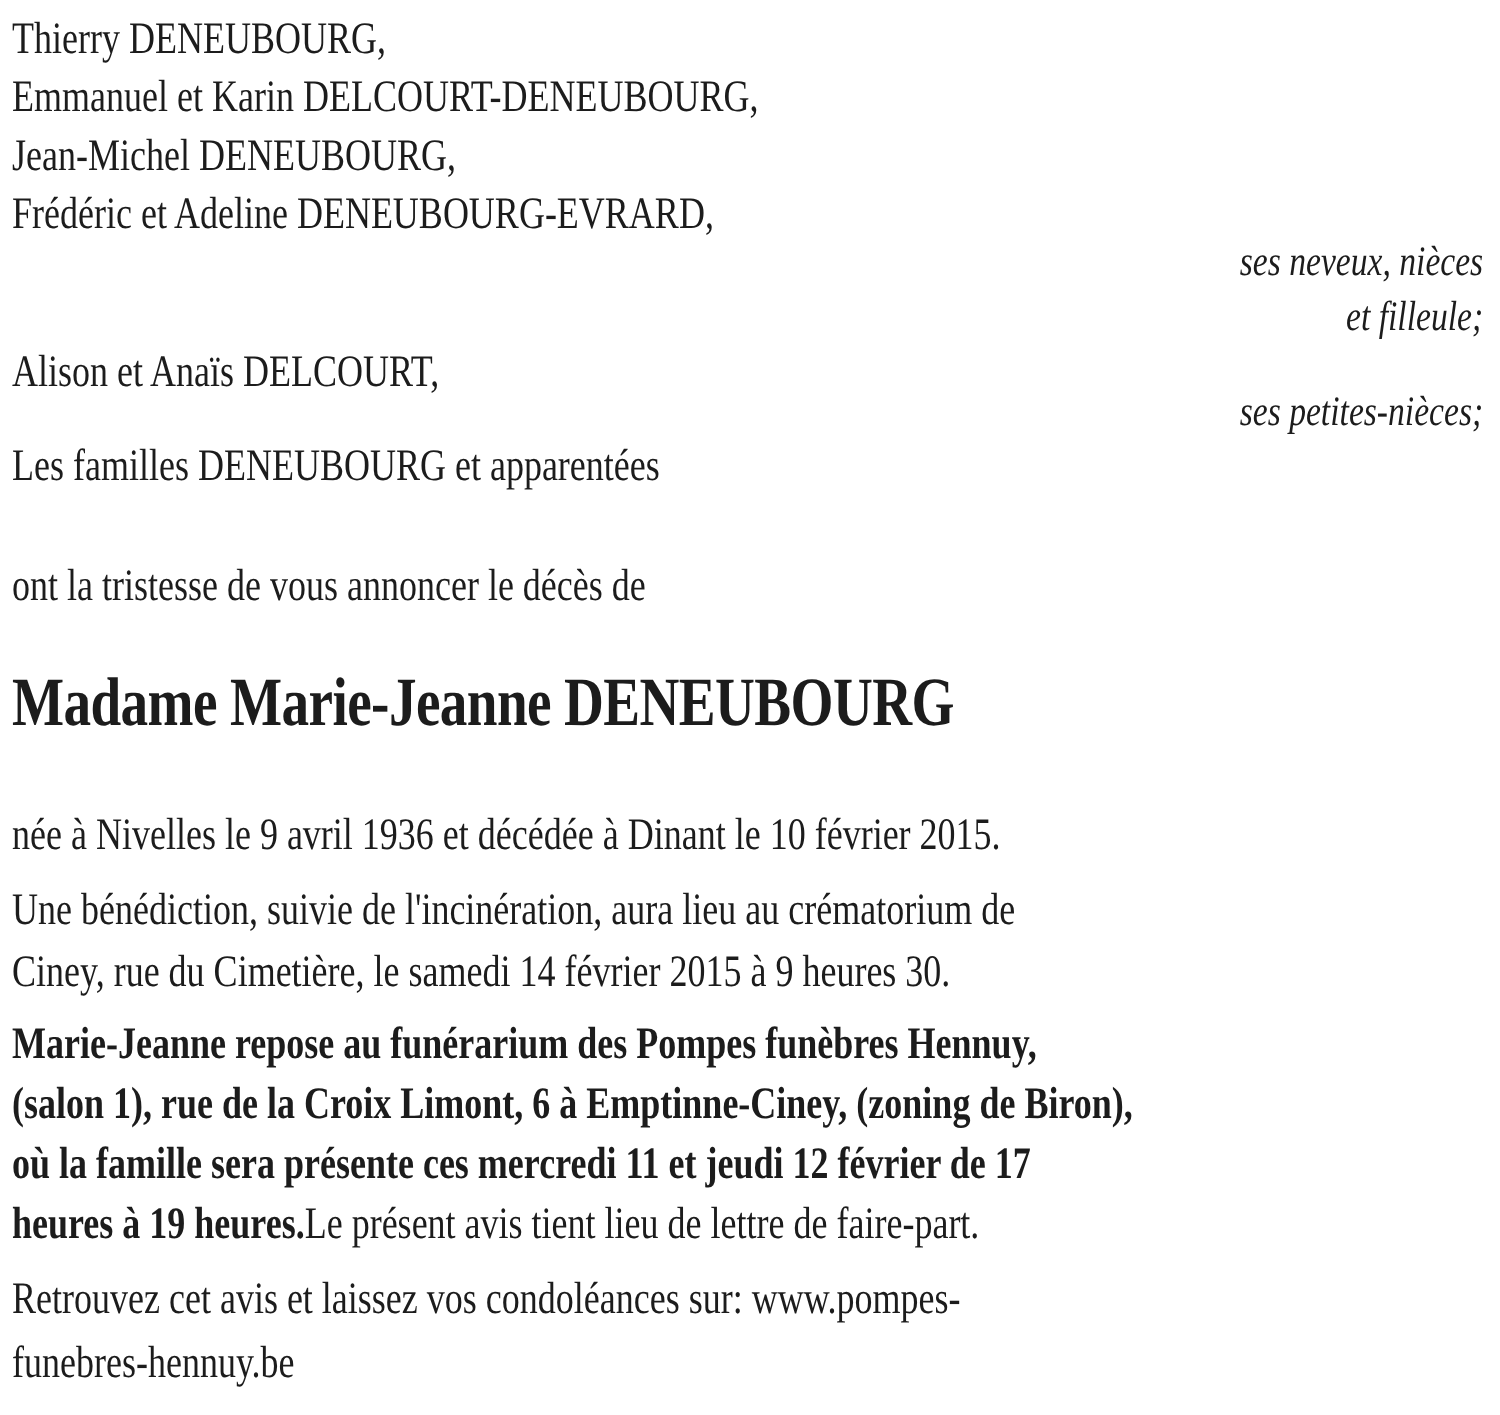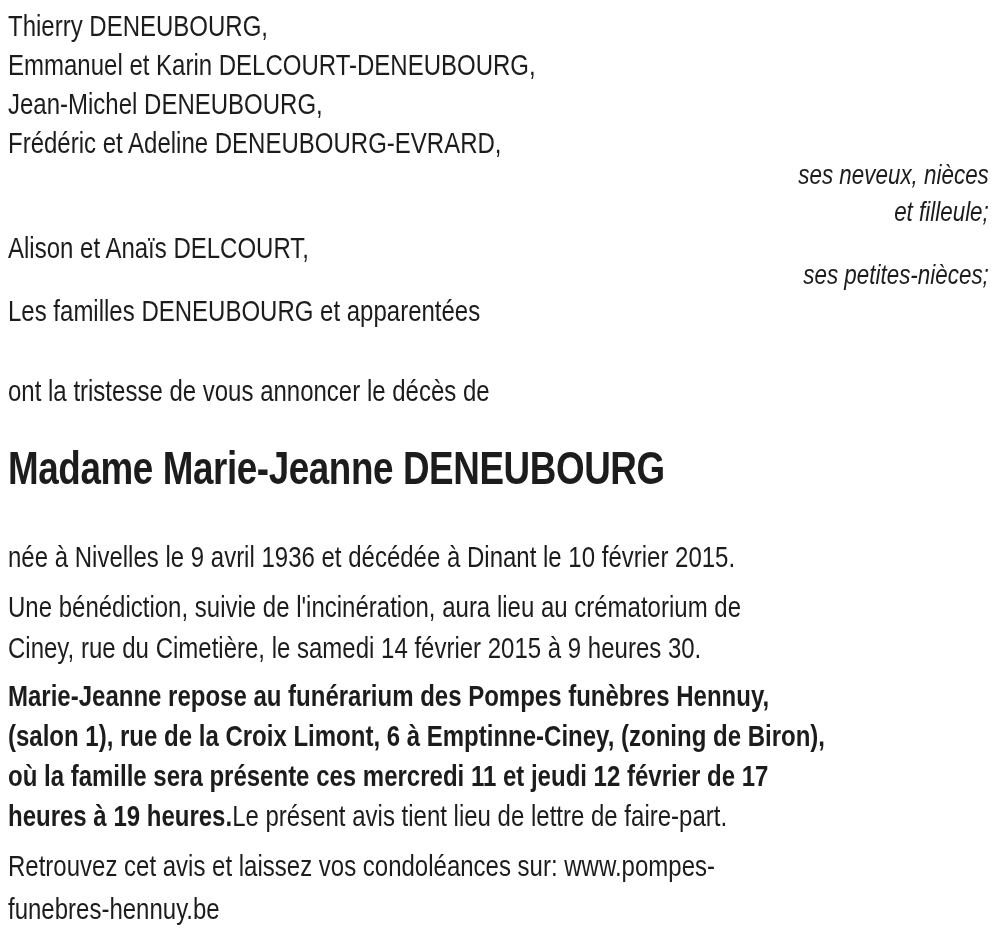--- a/index.html
+++ b/index.html
@@ -10,21 +10,21 @@
   body {
     width: 1000px;
     height: 943px;
     overflow: hidden;
   }
   .page {
     position: relative;
     width: 1000px;
     height: 943px;
     background: #ffffff;
-    font-family: Liberation Sans, sans-serif;
+    font-family: Liberation Serif, serif;
     color: #1c1c1c;
   }
   
   .scale-wrap {
     width: 1250px;
     transform: scaleX(0.8);
     transform-origin: 0 0;
     box-sizing: border-box;
     padding: 6px 14px 0 10px;
   }

